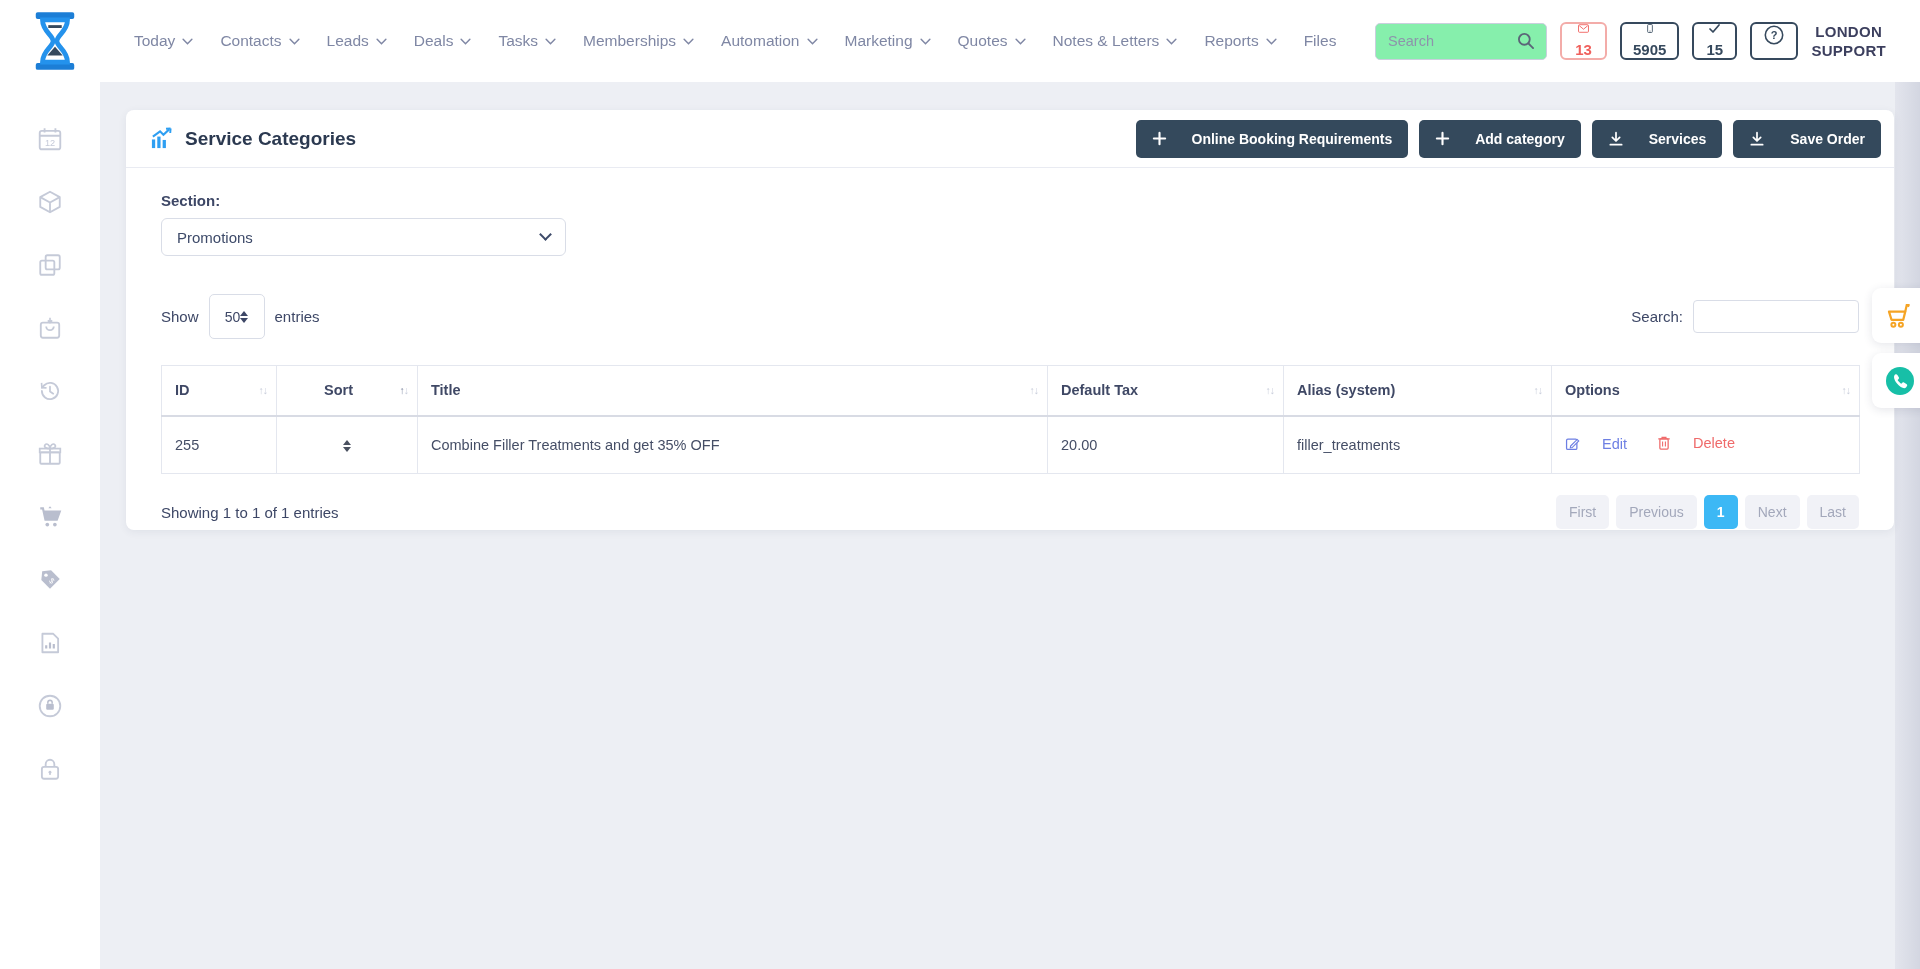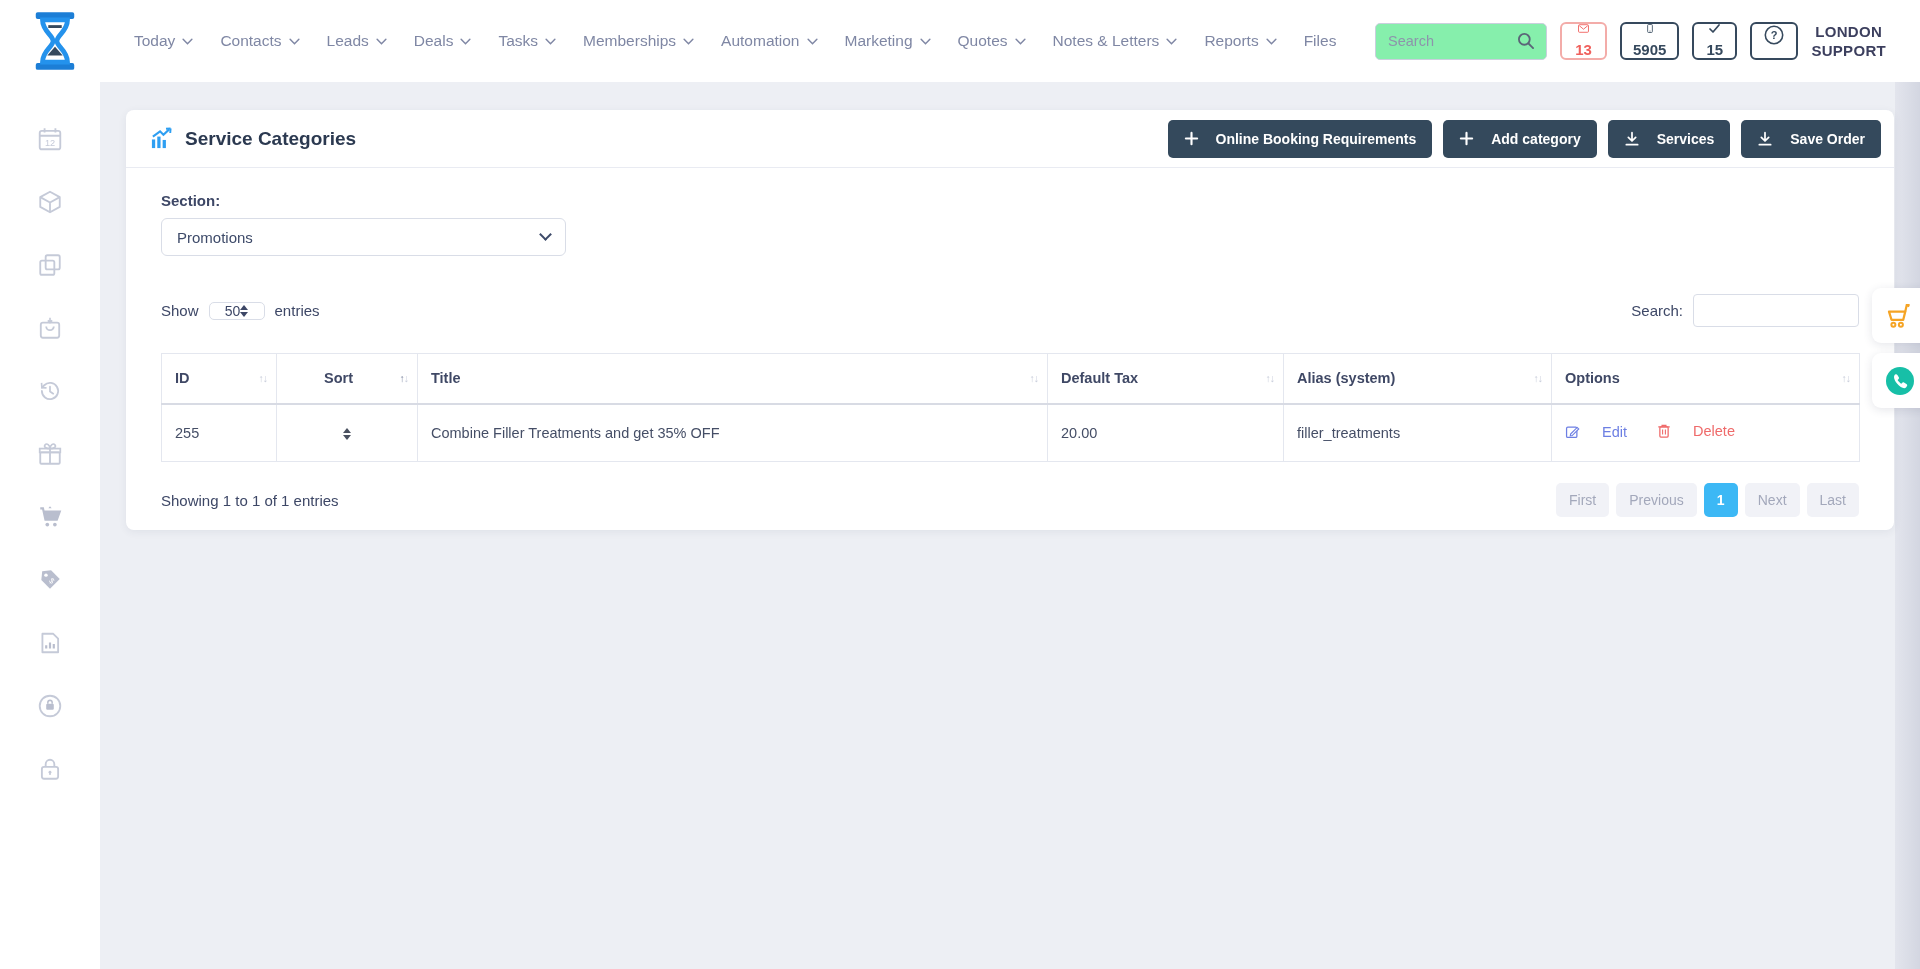--- a/index.html
+++ b/index.html
@@ -64,36 +64,36 @@
     background:#fff; border-radius:8px; height:420px;
     box-shadow:0 2px 8px rgba(40,50,80,.07); position:relative; z-index:15;
   }
   .panel-header {
     height:58px; display:flex; align-items:center;
     padding:0 13px 0 24px; border-bottom:1px solid #e9ebf2;
   }
   .panel-title { display:flex; align-items:center; gap:12px; font-size:19px; font-weight:700; color:#2b3950; }
   .panel-actions { margin-left:auto; display:flex; gap:11px; }
   .btn-dark {
-    display:flex; align-items:center; gap:17px; background:#34495c; color:#fff;
+    display:flex; align-items:center; gap:25px; background:#34495c; color:#fff;
     font-size:14px; font-weight:700; border:none; border-radius:5px; height:38px;
     padding:0 16px; cursor:pointer; font-family:inherit; white-space:nowrap;
   }
   .panel-body { padding:24px 35px 0 35px; }
   .section-label { font-size:15px; font-weight:600; color:#3d4766; }
   .select-box {
     margin-top:9px; width:405px; height:38px; border:1px solid #d9dde7; border-radius:6px;
     display:flex; align-items:center; justify-content:space-between; padding:0 15px;
     color:#3d4a69; font-size:15px; cursor:pointer; background:#fff;
   }
   .chev { width:9px; height:9px; border-right:2px solid #3d4a69; border-bottom:2px solid #3d4a69; transform:rotate(45deg); margin-top:-5px; }
   .controls { margin-top:38px; display:flex; align-items:center; }
   .show-group { display:flex; align-items:center; gap:10px; font-size:15px; color:#3d4766; }
   .length-box {
-    width:56px; height:18px; border:1px solid #d9dde7; border-radius:5px; background:#fff;
+    width:56px; height:45px; border:1px solid #d9dde7; border-radius:5px; background:#fff;
     display:flex; align-items:center; justify-content:center; gap:0;
     font-size:14px; color:#3d4766; cursor:pointer;
   }
   .spin { display:inline-flex; flex-direction:column; gap:2px; }
   .spin i { display:block; width:0; height:0; border-left:4px solid transparent; border-right:4px solid transparent; }
   .spin .u { border-bottom:5px solid #3d4766; }
   .spin .d { border-top:5px solid #3d4766; }
   .search-group { margin-left:auto; display:flex; align-items:center; gap:10px; font-size:15px; color:#3d4766; }
   .search-group input {
     width:166px; height:33px; border:1px solid #d9dde7; border-radius:4px; outline:none;

